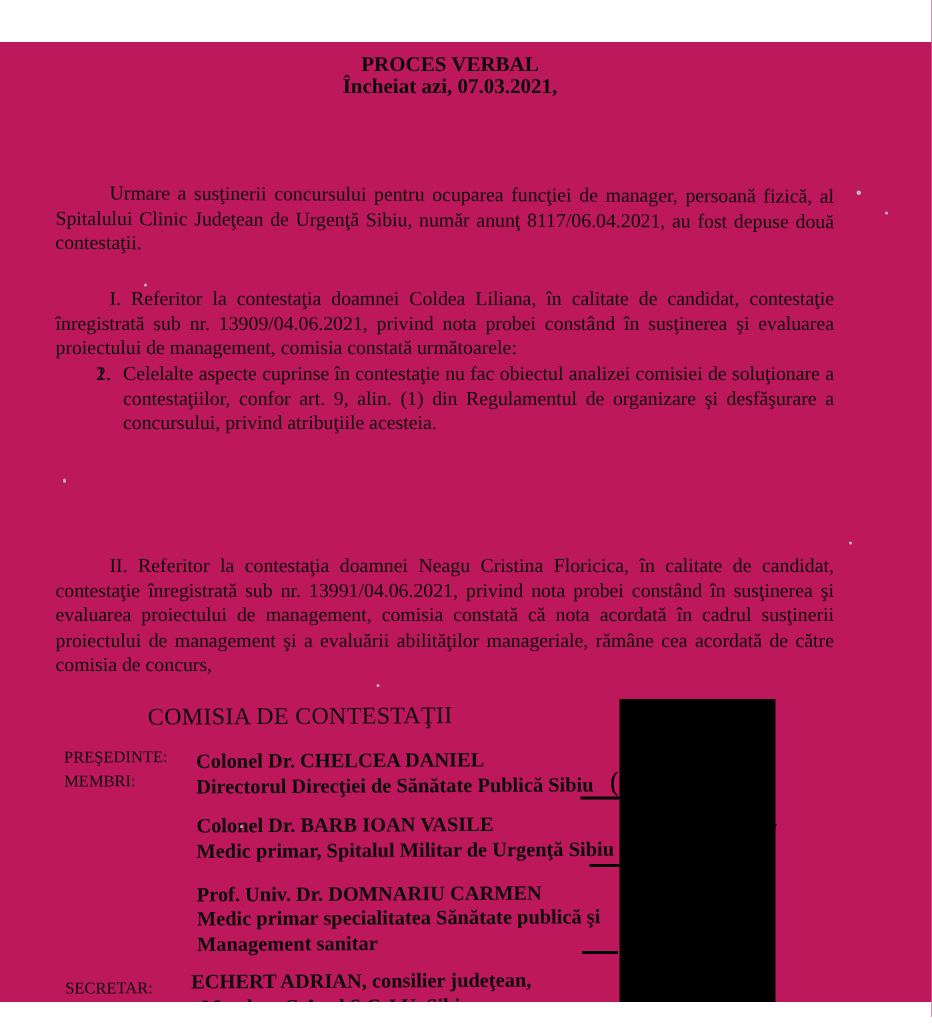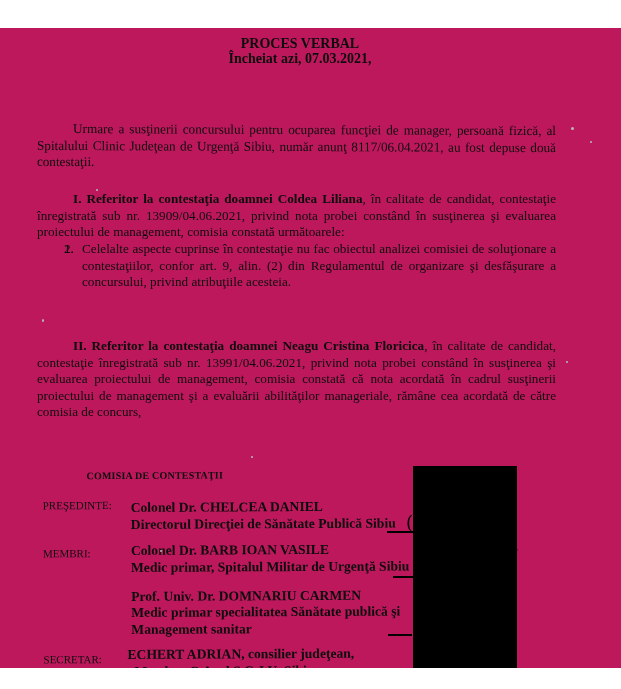--- a/index.html
+++ b/index.html
@@ -19,36 +19,36 @@
   }
   
   .para{
     position:absolute;left:37px;width:519px;
     font-size:13.2px;line-height:16.6px;
     text-align:justify;
   }
   .para.indent{text-indent:36px;}
   .p-intro{top:94px;transform:rotate(0.25deg);}
   .p-s1{top:163px;}
-  .p-s2{top:310px;}
-  .lead{font-weight:bold;}
+  .p-s2{top:341px;}
+  .lead{font-weight:normal;}
   
   .list{position:absolute;left:37px;top:213px;width:519px;font-size:13.2px;line-height:16.6px;}
   .list-item{position:relative;padding-left:45px;text-align:justify;}
   .list-marker{position:absolute;left:27px;top:0;}
   
   .committee{position:absolute;left:0;top:0;width:621px;height:689px;transform:rotate(-0.3deg);}
   .committee-heading{
-    position:absolute;left:86px;top:441px;
-    font-weight:bold;font-size:10px;letter-spacing:.2px;
+    position:absolute;left:98px;top:441px;
+    font-weight:normal;font-size:16px;letter-spacing:.2px;
   }
   .role-label{position:absolute;left:42px;font-weight:normal;font-size:11px;}
   .row-lines{position:absolute;left:130px;font-weight:bold;font-size:13.6px;line-height:17px;}
   .r1l{top:470px;} .r1{top:470px;}
-  .r2l{top:518px;} .r2{top:513px;}
+  .r2l{top:486px;} .r2{top:513px;}
   .r3{top:560px;line-height:16.4px;}
   .r4l{top:624px;} .r4{top:617px;left:126px;}
   .r4 .line2{padding-left:7px;}
   
   .sig{position:absolute;border-top:2px solid #000;height:0;}
   .sig1{left:387px;top:503px;width:26px;}
   .sig2{left:393px;top:548px;width:20px;}
   .sig3{left:388px;top:606px;width:24px;}
   .sig4{left:385px;top:650px;width:28px;}
   
@@ -81,21 +81,21 @@
   <div class="para indent p-intro">Urmare a susţinerii concursului pentru ocuparea funcţiei de manager, persoană fizică, al Spitalului Clinic Judeţean de Urgenţă Sibiu, număr anunţ 8117/06.04.2021, au fost depuse două contestaţii.</div>
 
   <div class="para indent p-s1"><span class="lead">I. Referitor la contestaţia doamnei Coldea Liliana</span><span>, în calitate de candidat, contestaţie înregistrată sub nr. 13909/04.06.2021, privind nota probei constând în susţinerea şi evaluarea proiectului de management, comisia constată următoarele:</span></div>
 
   <div class="list">
     <div class="list-item">
       <span class="list-marker">1.</span>
     </div>
     <div class="list-item">
       <span class="list-marker">2.</span>
-      <span>Celelalte aspecte cuprinse în contestaţie nu fac obiectul analizei comisiei de soluţionare a contestaţiilor, confor art. 9, alin. (2) din Regulamentul de organizare şi desfăşurare a concursului, privind atribuţiile acesteia.</span>
+      <span>Celelalte aspecte cuprinse în contestaţie nu fac obiectul analizei comisiei de soluţionare a contestaţiilor, confor art. 9, alin. (1) din Regulamentul de organizare şi desfăşurare a concursului, privind atribuţiile acesteia.</span>
     </div>
   </div>
 
   <div class="para indent p-s2"><span class="lead">II. Referitor la contestaţia doamnei Neagu Cristina Floricica</span><span>, în calitate de candidat, contestaţie înregistrată sub nr. 13991/04.06.2021, privind nota probei constând în susţinerea şi evaluarea proiectului de management, comisia constată că nota acordată în cadrul susţinerii proiectului de management şi a evaluării abilităţilor manageriale, rămâne cea acordată de către comisia de concurs,</span></div>
 
   <div class="committee">
     <div class="committee-heading">COMISIA DE CONTESTAŢII</div>
 
     <div class="role-label r1l">PREŞEDINTE:</div>
     <div class="row-lines r1">

